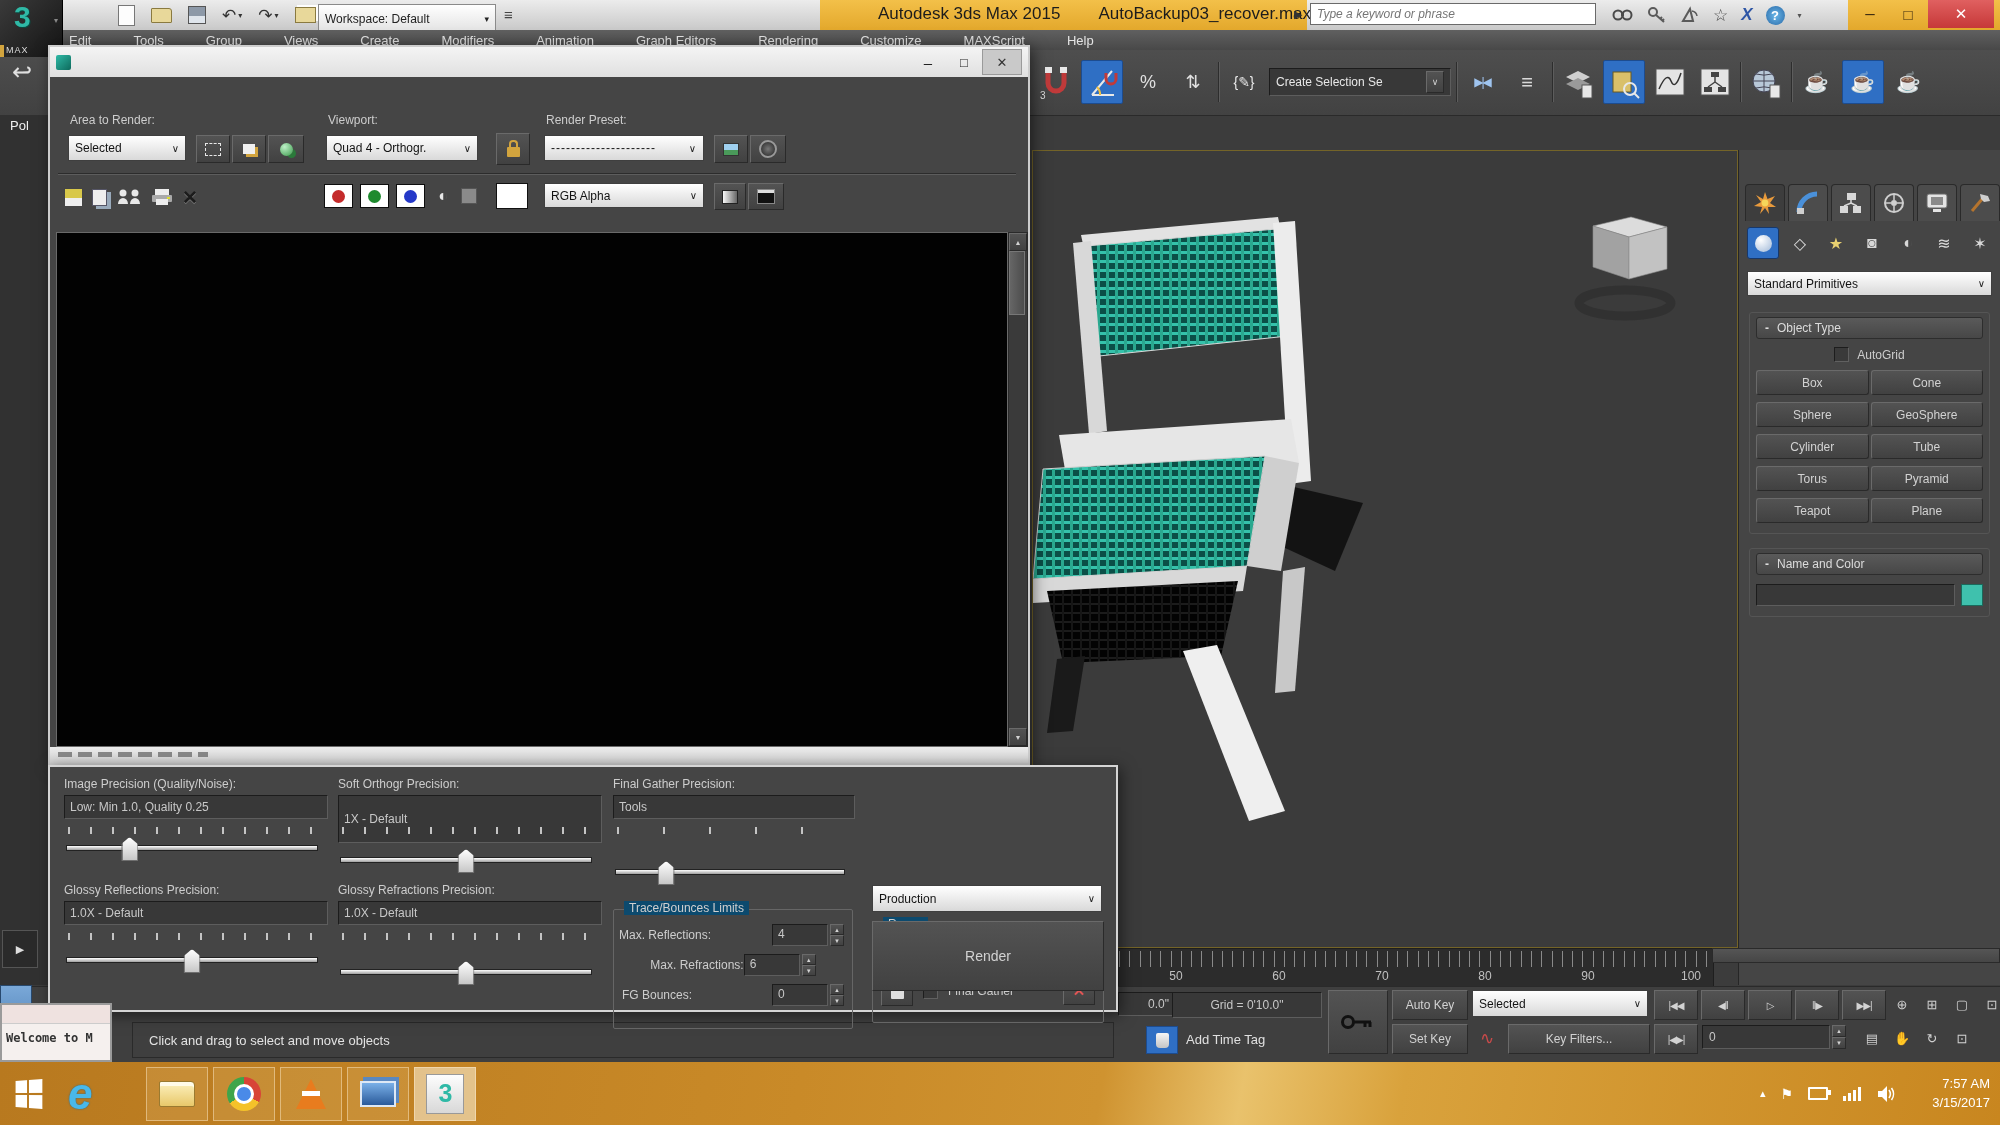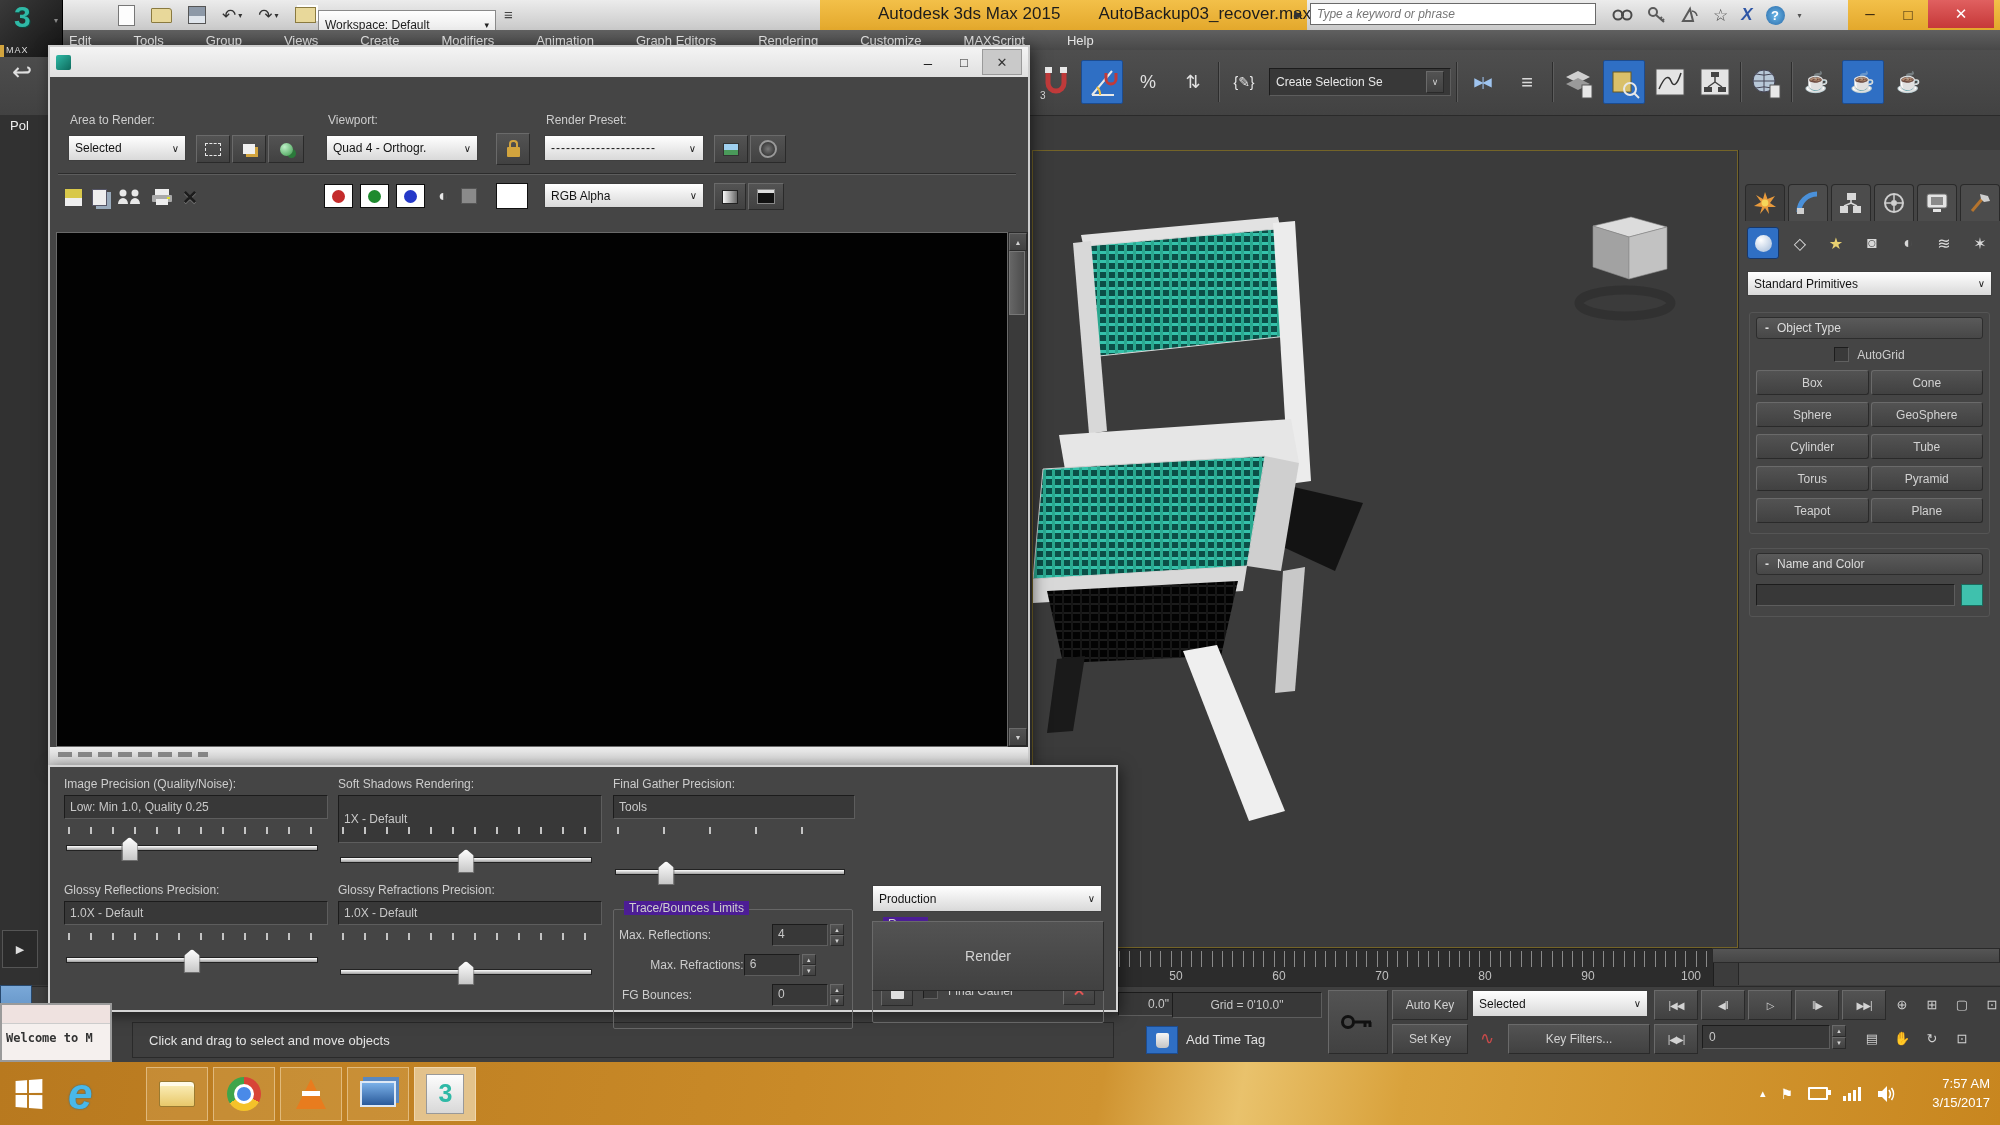--- a/index.html
+++ b/index.html
@@ -7,21 +7,21 @@
        font-family:"Liberation Sans",sans-serif;color:#ccc}
   .abs{position:absolute}
   .flex{display:flex;align-items:center}
   .sunken{background:#383838;border:1px solid #1c1c1c;border-bottom-color:#5d5d5d;border-right-color:#5d5d5d;color:#c8c8c8}
   .raised{background:linear-gradient(180deg,#535353,#414141);border:1px solid #2a2a2a;border-top-color:#6a6a6a;border-left-color:#6a6a6a;color:#d2d2d2}
   .ddl{background:linear-gradient(#ffffff,#d9d9d9);border:1px solid #3f3f3f;color:#131313;font-size:12px;
        display:flex;align-items:center;padding:0 6px;white-space:nowrap;overflow:hidden;box-sizing:border-box}
   .ddl:after{content:"∨";margin-left:auto;font-size:10px;color:#222;padding-left:4px}
   .lbl{color:#cdcdcd;font-size:12px;white-space:nowrap}
   .grp{border:1px solid #666;border-radius:2px;position:relative}
-  .grp>.legend{position:absolute;top:-9px;left:10px;background:#4c1d95;padding:0 5px;font-size:12px;color:#cfcfcf}
+  .grp>.legend{position:absolute;top:-9px;left:10px;background:#0c4a6e;padding:0 5px;font-size:12px;color:#cfcfcf}
   .ticks{height:7px;background:repeating-linear-gradient(90deg,#c4c4c4 0 2px,transparent 2px 22px)}
   .ticks.wide{background:repeating-linear-gradient(90deg,#c4c4c4 0 2px,transparent 2px 46px)}
   .strack{height:4px;background:linear-gradient(#fff,#9f9f9f);border:1px solid #222;position:relative}
   .sthumb{position:absolute;top:-9px;width:15px;height:22px;background:linear-gradient(#fdfdfd,#c7c7c7);
           border:1px solid #6f6f6f;clip-path:polygon(50% 0,100% 30%,100% 100%,0 100%,0 30%);transform:translateX(-50%)}
   .spin{display:flex;height:22px}
   .spin .val{width:56px;font-size:12px;padding:2px 5px;box-sizing:border-box}
   .spin .arrs{width:14px;display:flex;flex-direction:column;margin-left:2px}
   .spin .arrs span{flex:1;display:flex;align-items:center;justify-content:center;font-size:6px}
   .sar-up:after{content:"▲"} .sar-dn:after{content:"▼"}
@@ -63,21 +63,21 @@
   <span class="flex" style="color:#333;font-size:17px">
     <span>↶</span>
     <span style="font-size:8px;margin-left:2px">▾</span>
     </span>
   <span class="flex" style="color:#333;font-size:17px">
     <span>↷</span>
     <span style="font-size:8px;margin-left:2px">▾</span>
     </span>
   <span style="width:19px;height:14px;background:#e8d89a;border:1px solid #8a7a40;box-shadow:2px -2px 0 #fdfdfd"></span>
 </div>
-<div class="abs flex" style="left:318px;top:10px;width:178px;height:29px;background:linear-gradient(#fff,#e2e2e2);border:1px solid #8a8a8a;font-size:12px;color:#222;padding:0 6px;box-sizing:border-box">
+<div class="abs flex" style="left:318px;top:4px;width:178px;height:29px;background:linear-gradient(#fff,#e2e2e2);border:1px solid #8a8a8a;font-size:12px;color:#222;padding:0 6px;box-sizing:border-box">
   <span>Workspace: Default</span>
   <span style="margin-left:auto;font-size:9px">▾</span>
 </div>
 <span class="abs" style="left:504px;top:6px;color:#444;font-size:15px">≡</span>
 
 <div class="abs flex" style="left:878px;top:4px;gap:38px;color:#1c1c1c;font-size:17px">
   <span>Autodesk 3ds Max  2015</span>
   <span>AutoBackup03_recover.max</span>
 </div>
 
@@ -580,21 +580,21 @@
 
   <span class="abs lbl" style="left:14px;top:116px">Glossy Reflections Precision:</span>
   <div class="abs sunken flex" style="left:14px;top:134px;width:252px;height:22px;font-size:12px;padding:0 5px">
       <span>1.0X - Default</span>
     </div>
   <div class="abs ticks" style="left:18px;top:166px;width:246px"></div>
   <div class="abs strack" style="left:16px;top:184px;width:250px">
     <div class="sthumb" style="left:50%"></div>
     </div>
 
-  <span class="abs lbl" style="left:288px;top:10px">Soft Shadows Rendering:</span>
+  <span class="abs lbl" style="left:288px;top:10px">Soft Orthogr Precision:</span>
   <div class="abs sunken flex" style="left:288px;top:28px;width:252px;height:22px;font-size:12px;padding:12px 5px">
       <span>1X - Default</span>
     </div>
   <div class="abs ticks" style="left:292px;top:60px;width:246px"></div>
   <div class="abs strack" style="left:290px;top:78px;width:250px">
     <div class="sthumb" style="left:50%"></div>
     </div>
 
   <span class="abs lbl" style="left:288px;top:116px">Glossy Refractions Precision:</span>
   <div class="abs sunken flex" style="left:288px;top:134px;width:252px;height:22px;font-size:12px;padding:0 5px">

